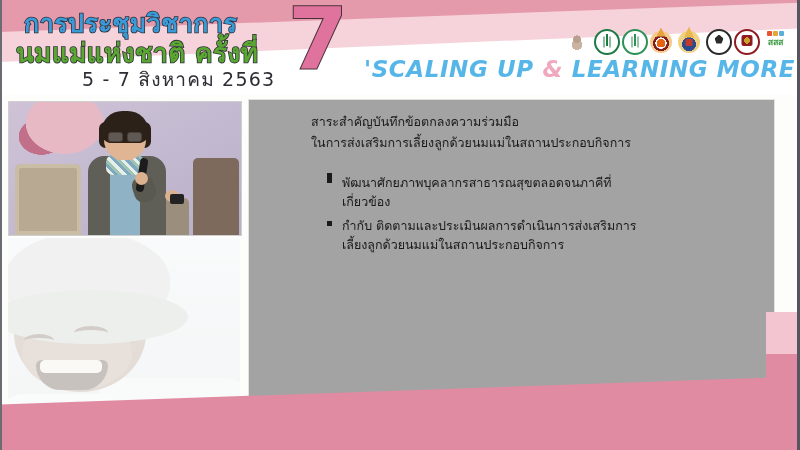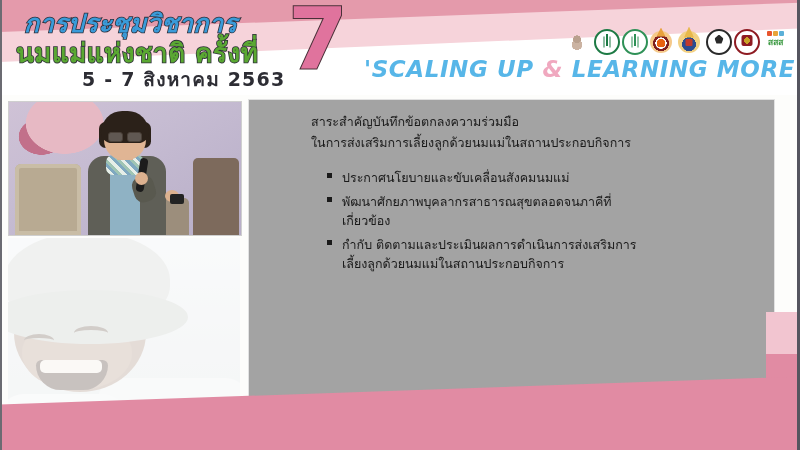--- a/index.html
+++ b/index.html
@@ -32,33 +32,32 @@
     transform:rotate(-2.4deg) scaleX(1.08);
   }
 
   .th-line1{
     position:absolute;left:24px;top:3px;
     font-size:25px;font-weight:bold;letter-spacing:.5px;
     color:#3a9bd9;
     -webkit-text-stroke:1.6px #2f2f3a;
     paint-order:stroke fill;
     white-space:nowrap;
-    font-style:italic;
   }
   .th-line2{
     position:absolute;left:16px;top:32px;
     font-size:26px;font-weight:bold;letter-spacing:.5px;
     color:#5aa832;
     -webkit-text-stroke:1.6px #2f2f3a;
     paint-order:stroke fill;
     white-space:nowrap;
   }
   .th-date{
     position:absolute;left:82px;top:64px;
-    font-size:19px;font-weight:bold;letter-spacing:1.2px;
+    font-size:19px;font-weight:normal;letter-spacing:1.2px;
     color:#2d2d34;
     white-space:nowrap;
   }
   .bignum{
     position:absolute;left:288px;top:-4px;
     font-size:86px;font-weight:bold;line-height:1;
     color:#e0739d;
     -webkit-text-stroke:2px #4a3038;
     paint-order:stroke fill;
   }
@@ -286,21 +285,21 @@
     </div>
   </div>
 
   <div class="panel">
     <div class="intro">
       <div>สาระสำคัญบันทึกข้อตกลงความร่วมมือ</div>
       <div>ในการส่งเสริมการเลี้ยงลูกด้วยนมแม่ในสถานประกอบกิจการ</div>
     </div>
 
     <ul class="bullets">
-      <li><span class="sq"></span><span>ประกาศนโยบายและขับเคลื่อนสังคมนมแม่</span></li>
+      <li><span class="sq"></span></li>
       <li><span class="sq"></span></li>
       <li><span class="sq"></span><span>พัฒนาศักยภาพบุคลากรสาธารณสุขตลอดจนภาคีที่</span><span class="l2">เกี่ยวข้อง</span></li>
       <li><span class="sq"></span><span>กำกับ ติดตามและประเมินผลการดำเนินการส่งเสริมการ</span><span class="l2">เลี้ยงลูกด้วยนมแม่ในสถานประกอบกิจการ</span></li>
     </ul>
   </div>
 
   <div class="corner-hi"></div>
   <div class="corner-lo"></div>
   <div class="footer-band"></div>
   <div class="edge-line"></div>

